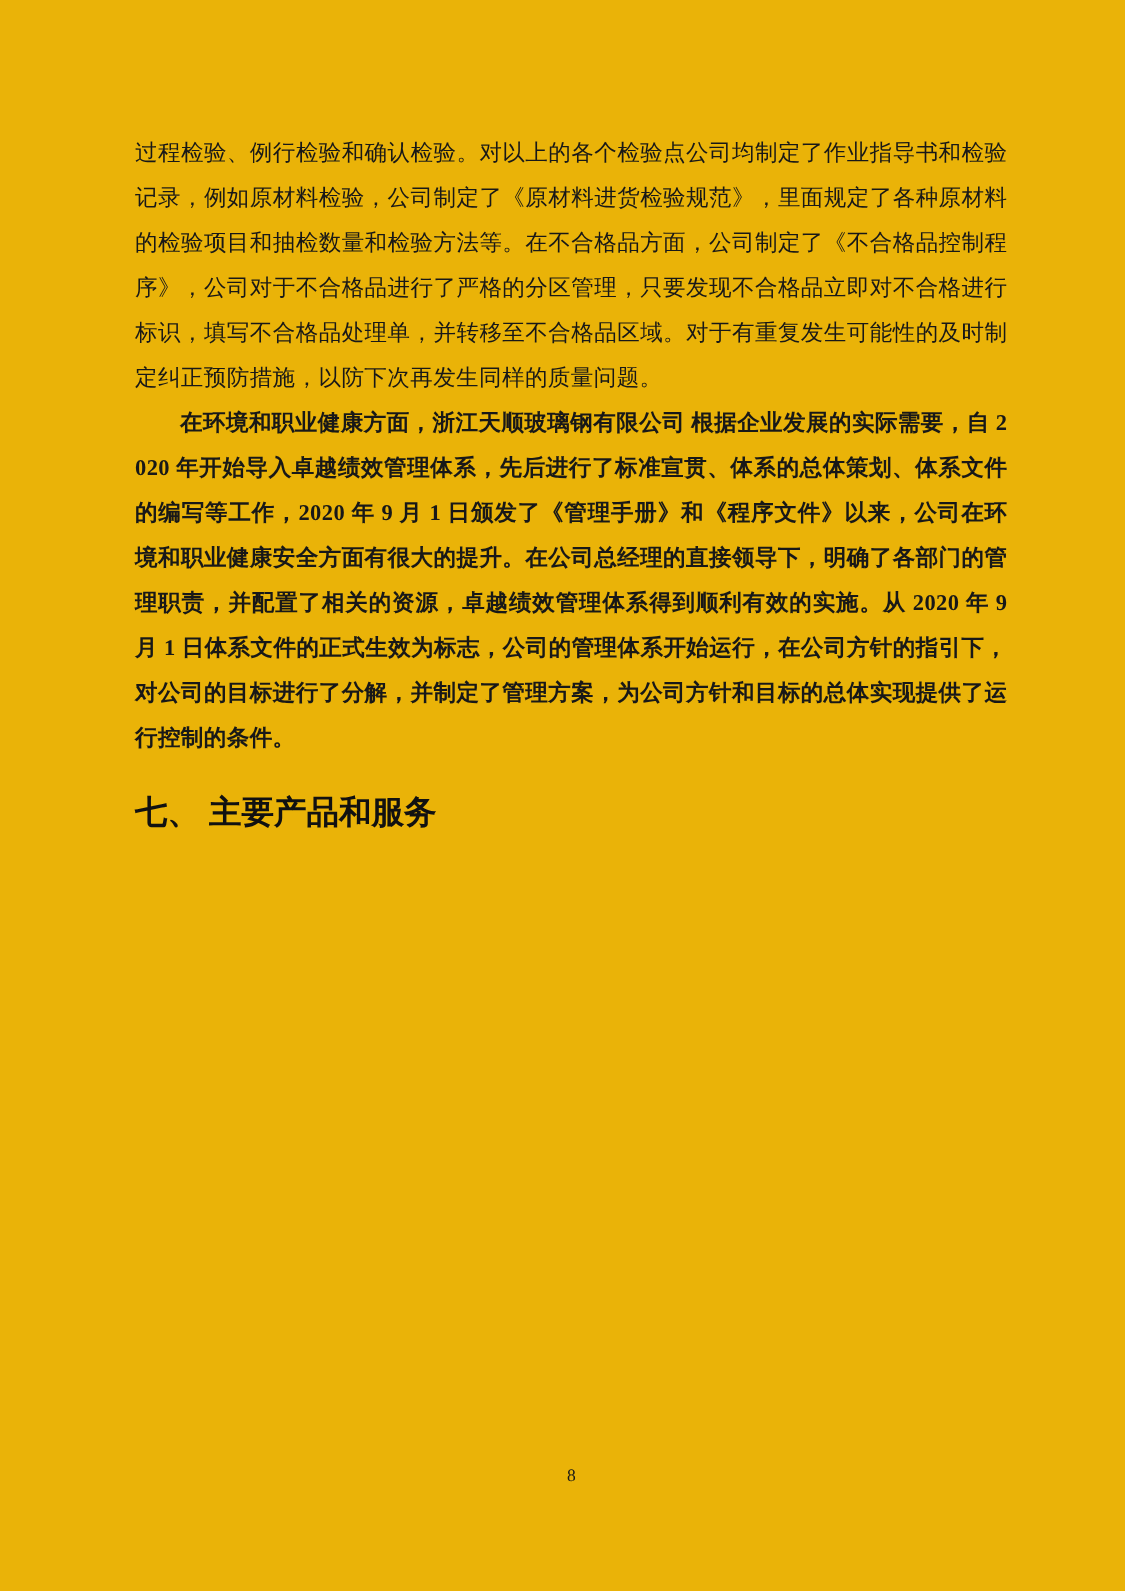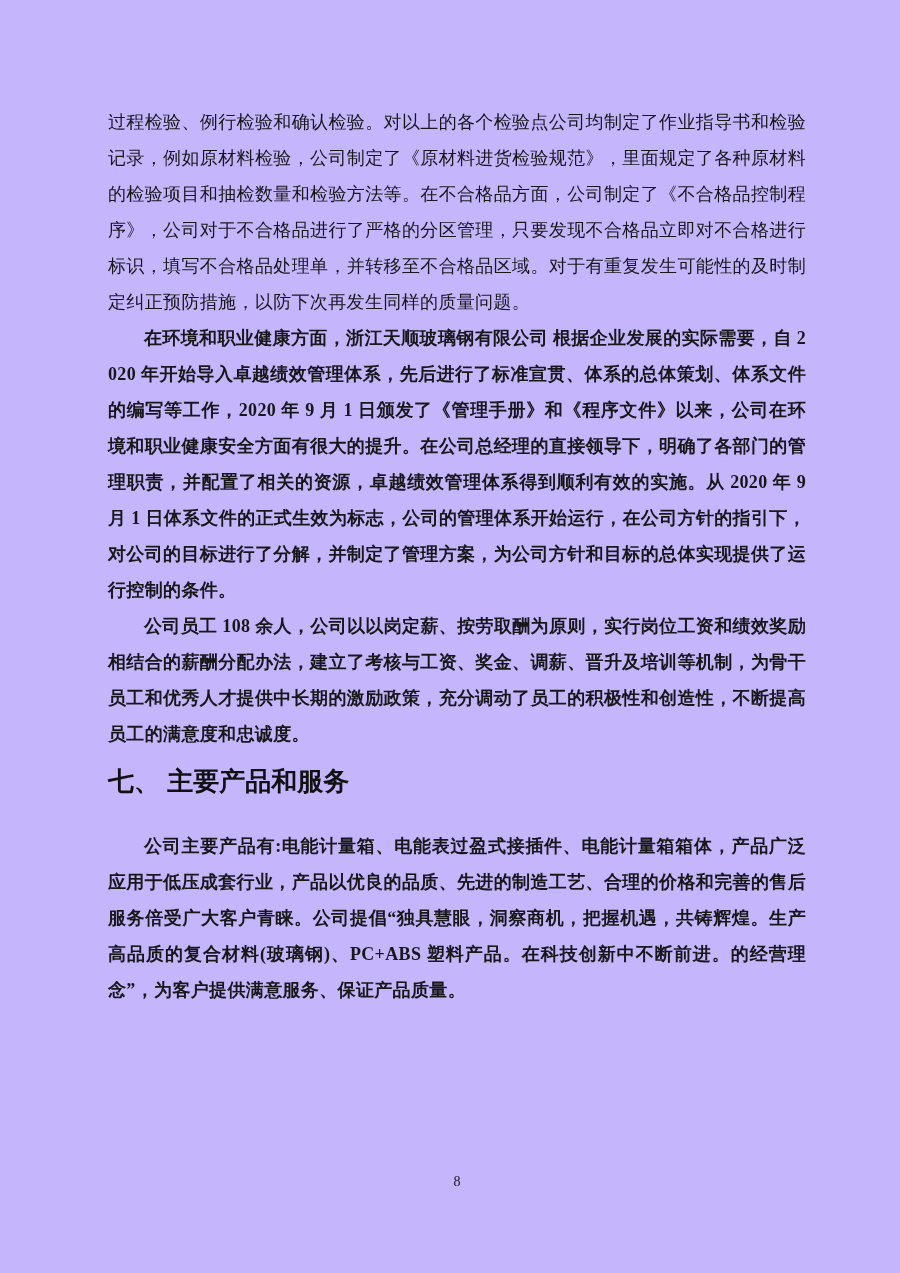--- a/index.html
+++ b/index.html
@@ -4,21 +4,21 @@
 <style>
   html, body {
     margin: 0;
     padding: 0;
     background: #ffffff;
   }
   .doc-page {
     position: relative;
     width: 900px;
     height: 1273px;
-    background: #c4b5fd;
+    background: #eab308;
     overflow: hidden;
     font-family: "Liberation Serif", "DejaVu Serif", serif;
     color: #181818;
   }
   .doc-content {
     position: absolute;
     left: 108px;
     top: 104px;
     width: 698px;
   }
@@ -37,21 +37,21 @@
   }
   .heading {
     font-family: "Liberation Sans", "DejaVu Sans", sans-serif;
     font-weight: 700;
     font-size: 26px;
     line-height: 34px;
     color: #111111;
     margin: 52px 0 34px 0;
   }
   .heading.h7 {
-    margin: 12px 0 30px 0;
+    margin: 24px 0 30px 0;
   }
   .doc-footer {
     position: absolute;
     left: 108px;
     top: 1172px;
     width: 698px;
     text-align: center;
   }
   .page-num {
     font-size: 14px;
@@ -59,20 +59,18 @@
     color: #181818;
   }
 </style>
 </head>
 <body>
 
 <div class="doc-page">
   <main class="doc-content">
     <p class="para">过程检验、例行检验和确认检验。对以上的各个检验点公司均制定了作业指导书和检验记录，例如原材料检验，公司制定了《原材料进货检验规范》，里面规定了各种原材料的检验项目和抽检数量和检验方法等。在不合格品方面，公司制定了《不合格品控制程序》，公司对于不合格品进行了严格的分区管理，只要发现不合格品立即对不合格进行标识，填写不合格品处理单，并转移至不合格品区域。对于有重复发生可能性的及时制定纠正预防措施，以防下次再发生同样的质量问题。</p>
     <p class="para indent">在环境和职业健康方面，浙江天顺玻璃钢有限公司 根据企业发展的实际需要，自 2020 年开始导入卓越绩效管理体系，先后进行了标准宣贯、体系的总体策划、体系文件的编写等工作，2020 年 9 月 1 日颁发了《管理手册》和《程序文件》以来，公司在环境和职业健康安全方面有很大的提升。在公司总经理的直接领导下，明确了各部门的管理职责，并配置了相关的资源，卓越绩效管理体系得到顺利有效的实施。从 2020 年 9 月 1 日体系文件的正式生效为标志，公司的管理体系开始运行，在公司方针的指引下，对公司的目标进行了分解，并制定了管理方案，为公司方针和目标的总体实现提供了运行控制的条件。</p>
-    <p class="para indent">公司员工 108 余人，公司以以岗定薪、按劳取酬为原则，实行岗位工资和绩效奖励相结合的薪酬分配办法，建立了考核与工资、奖金、调薪、晋升及培训等机制，为骨干员工和优秀人才提供中长期的激励政策，充分调动了员工的积极性和创造性，不断提高员工的满意度和忠诚度。</p>
     <h2 class="heading h7">七、 主要产品和服务</h2>
-    <p class="para indent">公司主要产品有:电能计量箱、电能表过盈式接插件、电能计量箱箱体，产品广泛应用于低压成套行业，产品以优良的品质、先进的制造工艺、合理的价格和完善的售后服务倍受广大客户青睐。公司提倡“独具慧眼，洞察商机，把握机遇，共铸辉煌。生产高品质的复合材料(玻璃钢)、PC+ABS 塑料产品。在科技创新中不断前进。的经营理念”，为客户提供满意服务、保证产品质量。</p>
   </main>
   <footer class="doc-footer">
     <span class="page-num">8</span>
   </footer>
 </div>
 
 </body></html>

